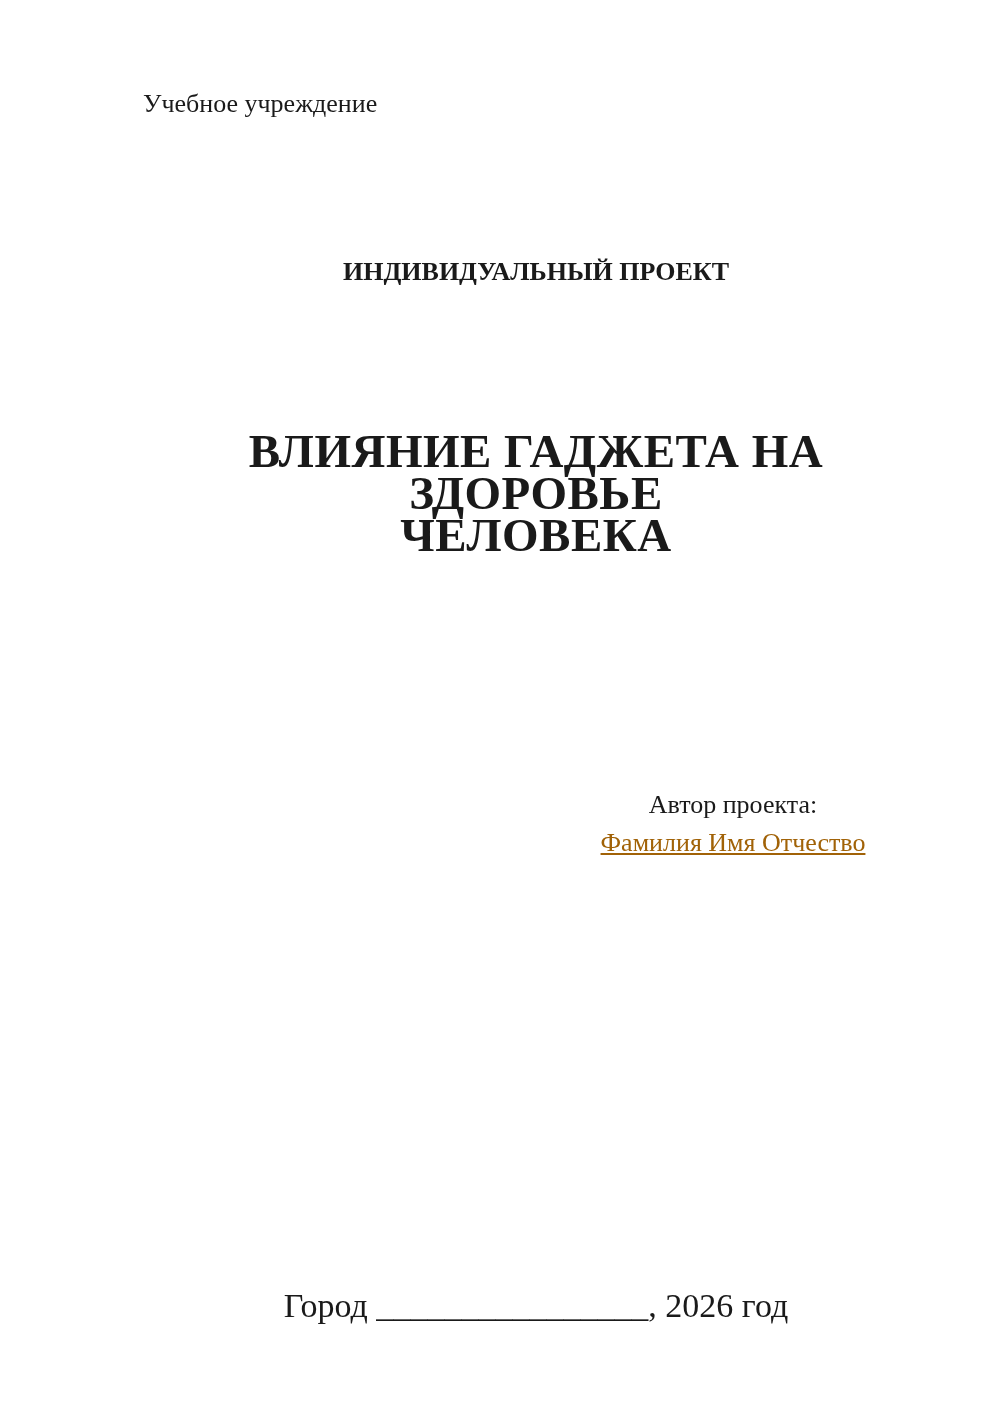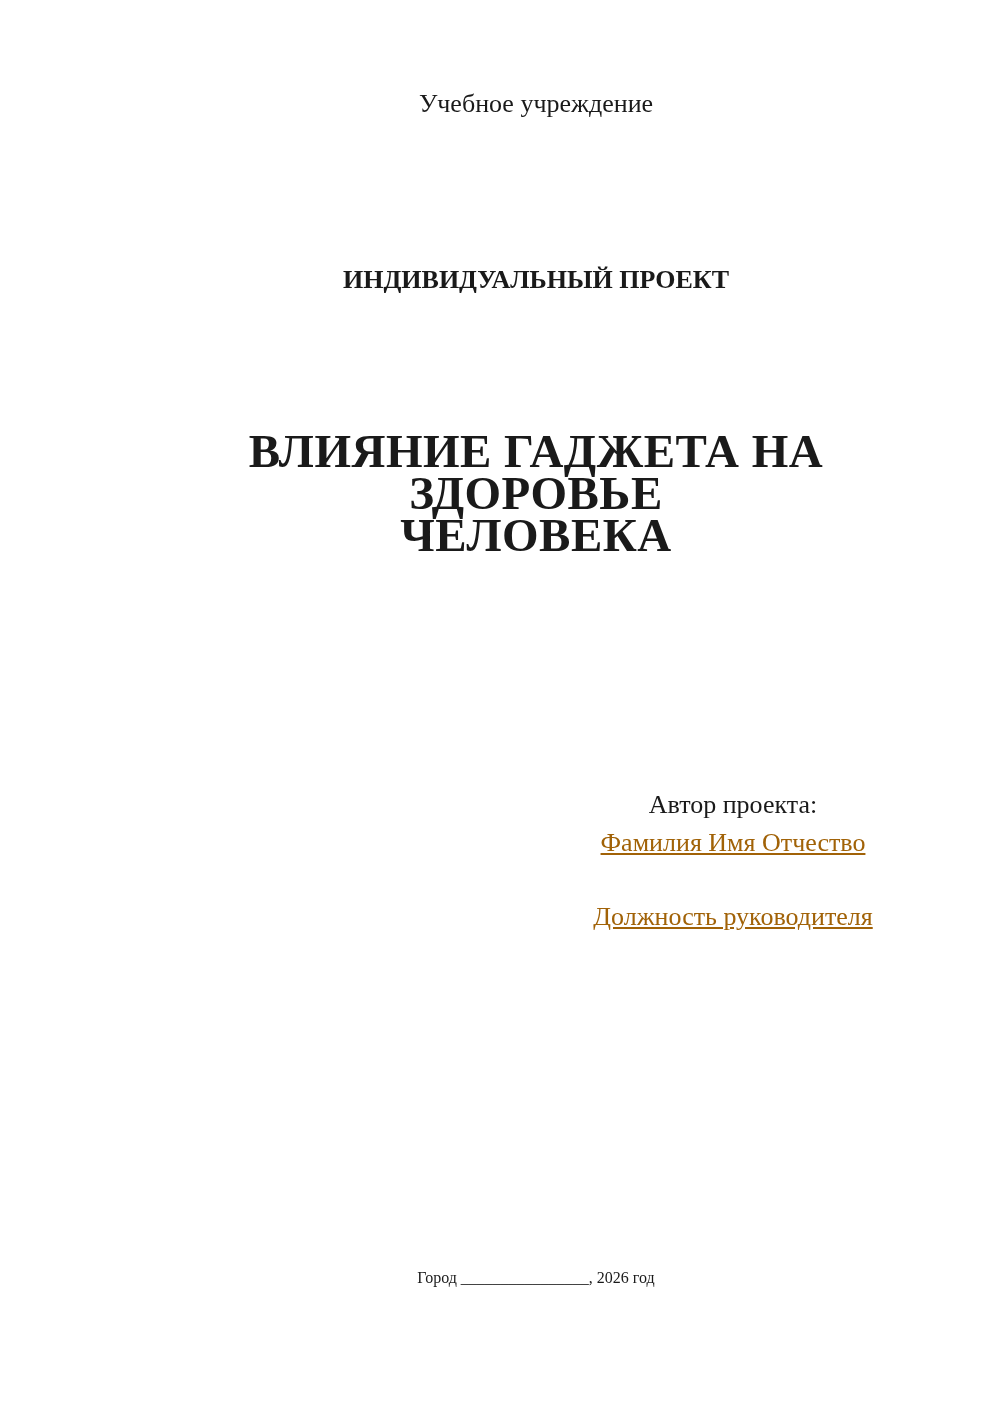--- a/index.html
+++ b/index.html
@@ -15,27 +15,26 @@
     font-family: "Liberation Serif", "DejaVu Serif", serif;
     color: #1a1a1a;
     overflow: hidden;
   }
   
   .institution {
     position: absolute;
     top: 88px;
     left: 143px;
     width: 786px;
-    text-align: center;
     font-size: 26px;
     line-height: 32px;
   }
   .doc-type {
     position: absolute;
-    top: 264px;
+    top: 256px;
     left: 143px;
     width: 786px;
     text-align: center;
     font-size: 26px;
     font-weight: bold;
     line-height: 32px;
   }
   .title {
     position: absolute;
     top: 430px;
@@ -59,44 +58,43 @@
   }
   .credit-group + .credit-group {
     margin-top: 36px;
   }
   .muted {
     color: #a16207;
     text-decoration: underline;
   }
   .city-year {
     position: absolute;
-    top: 1262px;
+    top: 1290px;
     left: 143px;
     width: 786px;
     text-align: center;
-    font-size: 16px;
+    font-size: 34px;
     line-height: 32px;
   }
 </style>
 </head>
 <body>
 
 <div class="page">
 
   <div class="institution">Учебное учреждение</div>
 
   <div class="doc-type">ИНДИВИДУАЛЬНЫЙ ПРОЕКТ</div>
 
   <h1 class="title"><span>ВЛИЯНИЕ ГАДЖЕТА НА ЗДОРОВЬЕ</span><br><span>ЧЕЛОВЕКА</span></h1>
 
   <div class="credits">
     <div class="credit-group">
       <div class="credit-label">Автор проекта:</div>
       <div class="credit-value muted">Фамилия Имя Отчество</div>
     </div>
     <div class="credit-group">
-      <div class="credit-value muted">Должность руководителя</div>
     </div>
   </div>
 
   <div class="city-year">Город ________________, 2026 год</div>
 
 </div>
 
 </body></html>

